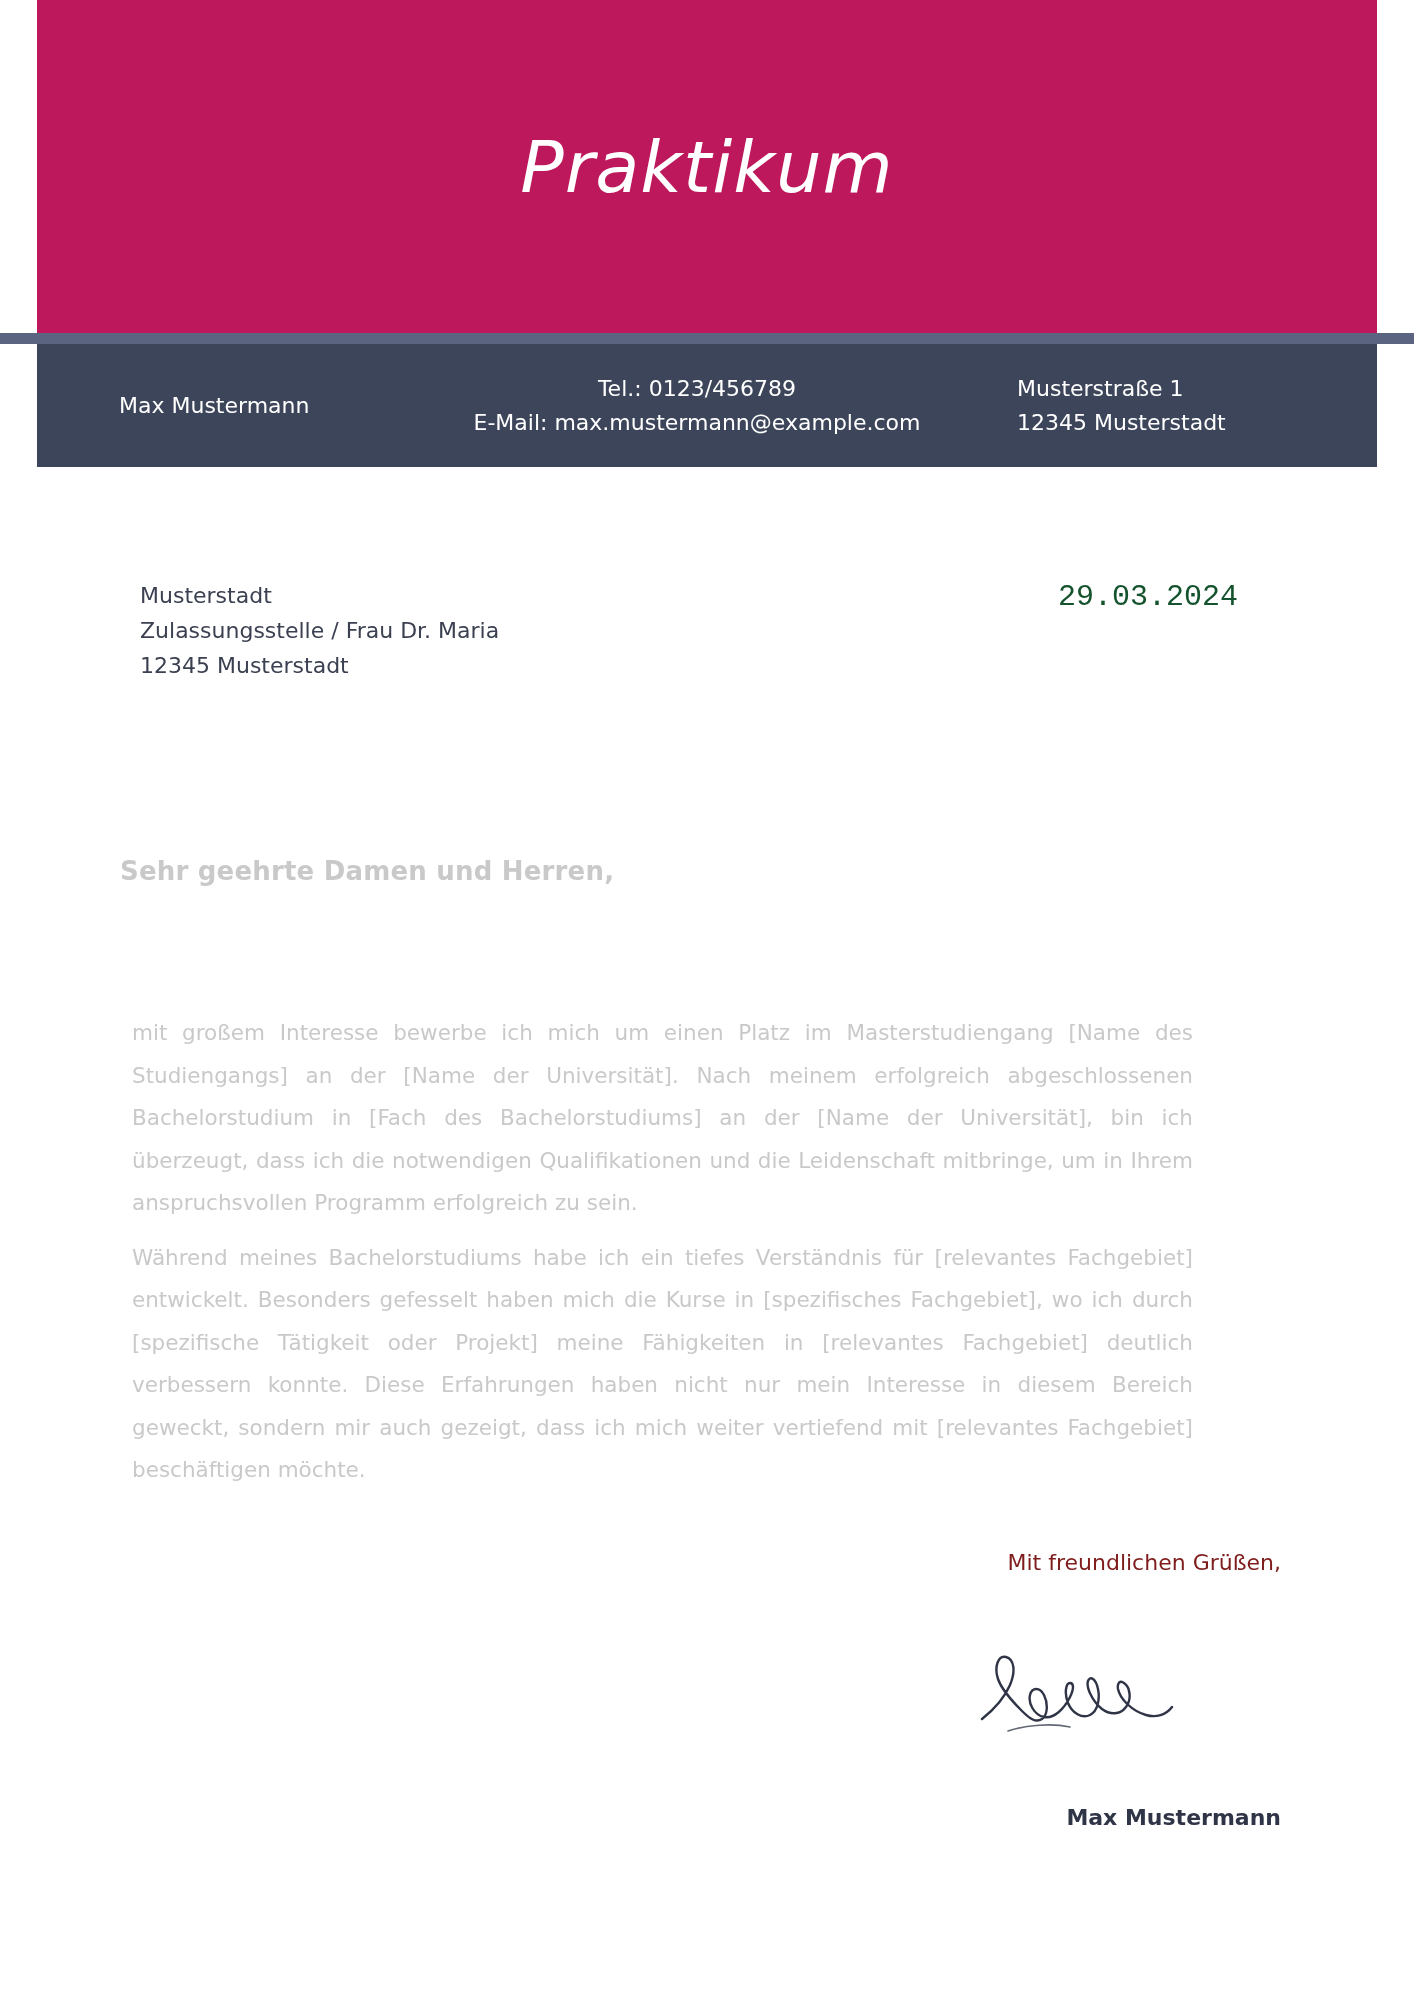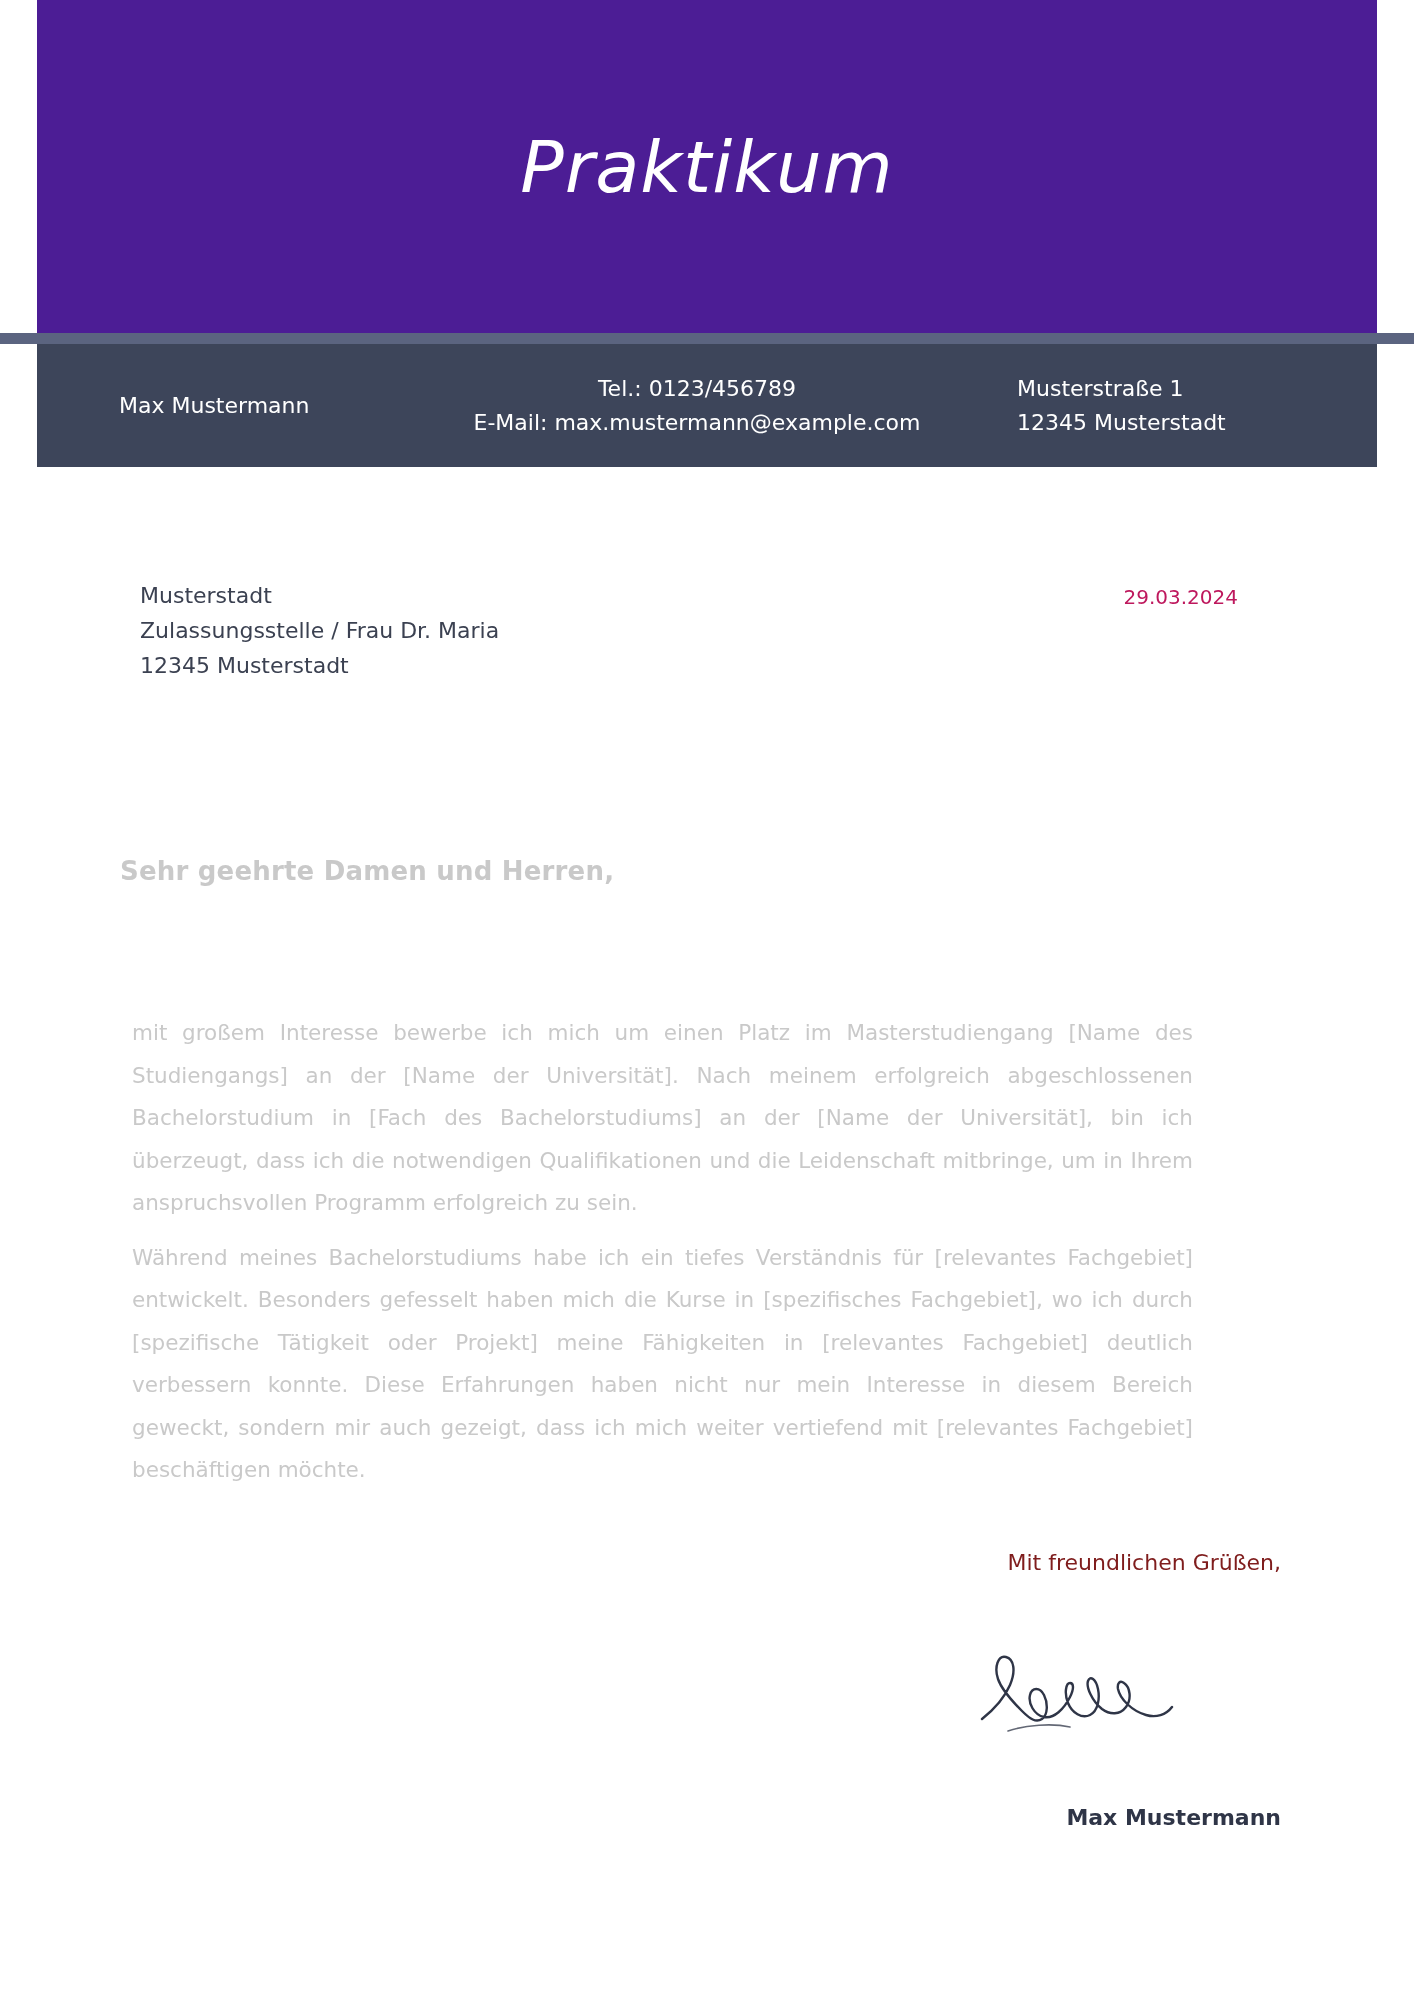--- a/index.html
+++ b/index.html
@@ -23,21 +23,21 @@
     overflow: hidden;
   }
 
   
   .header-band {
     position: absolute;
     left: 37px;
     top: 0;
     width: 1340px;
     height: 333px;
-    background: #4c1d95;
+    background: #be185d;
   }
   .header-title {
     position: absolute;
     left: 0;
     top: 0;
     width: 100%;
     height: 333px;
     display: flex;
     align-items: center;
     justify-content: center;
@@ -107,25 +107,26 @@
     display: flex;
     justify-content: space-between;
     align-items: flex-start;
   }
   .addr-block {
     font-size: 22px;
     line-height: 35px;
     color: #3b4151;
   }
   .date {
-    font-size: 20px;
+    font-size: 30px;
     line-height: 35px;
-    color: #be185d;
+    color: #14532d;
     padding-top: 2px;
     padding-right: 12px;
+    font-family: Liberation Mono, monospace;
   }
 
   
   .salutation {
     position: absolute;
     left: 120px;
     top: 856px;
     font-size: 26px;
     font-weight: bold;
     color: #c9c9c9;

